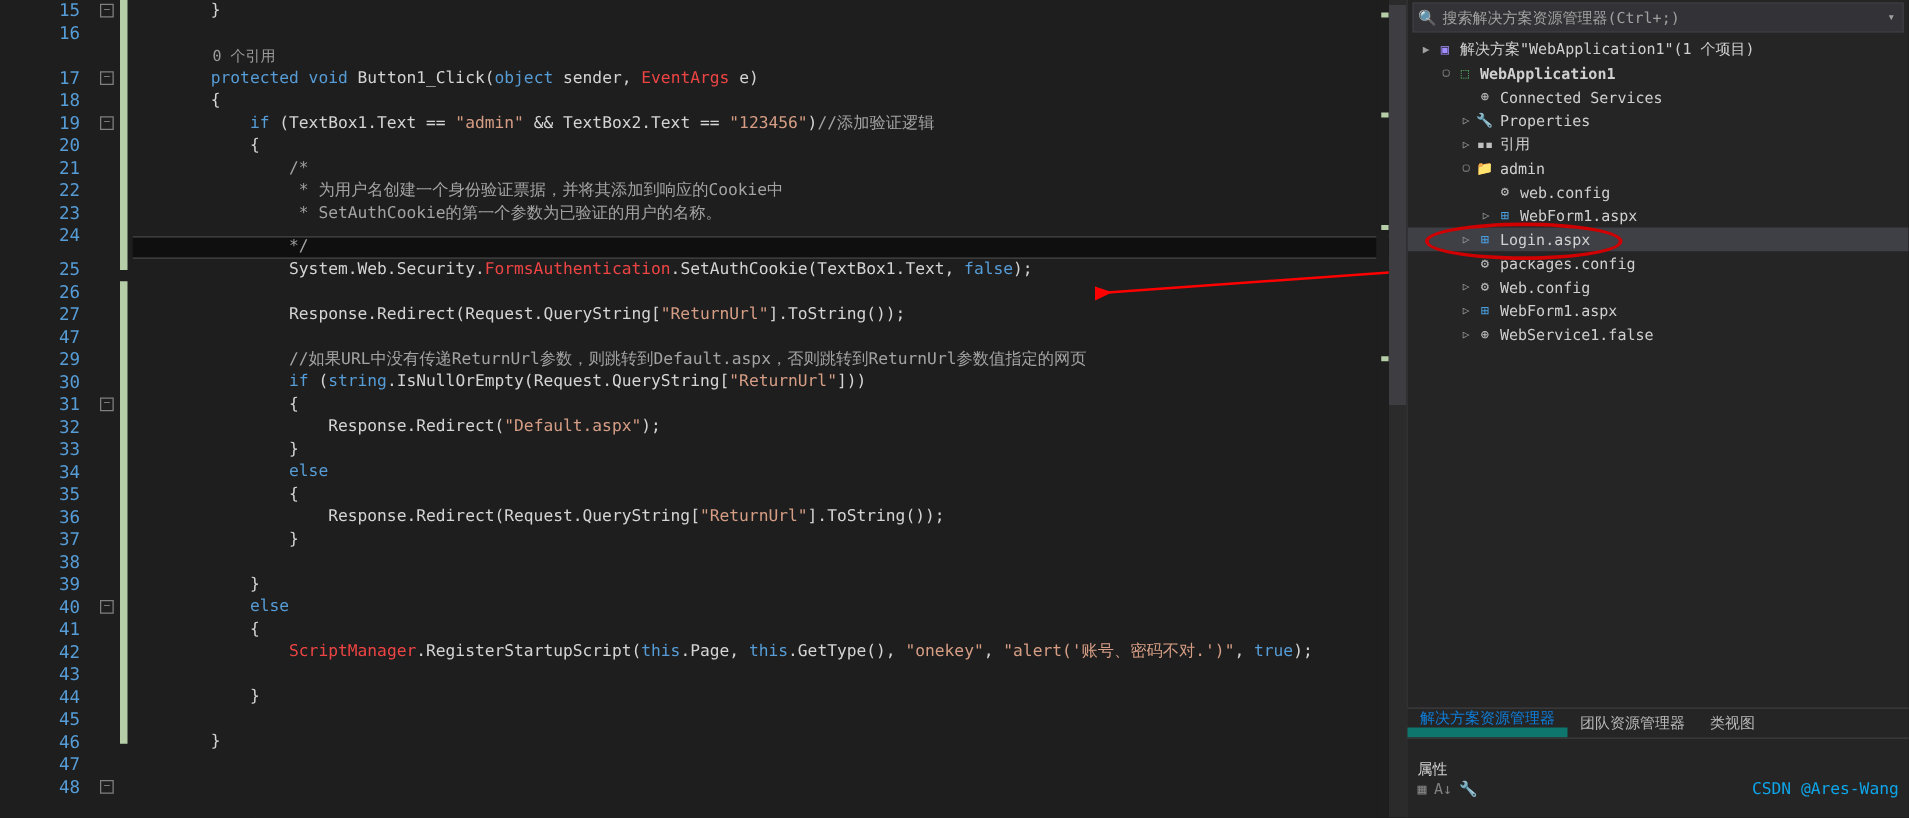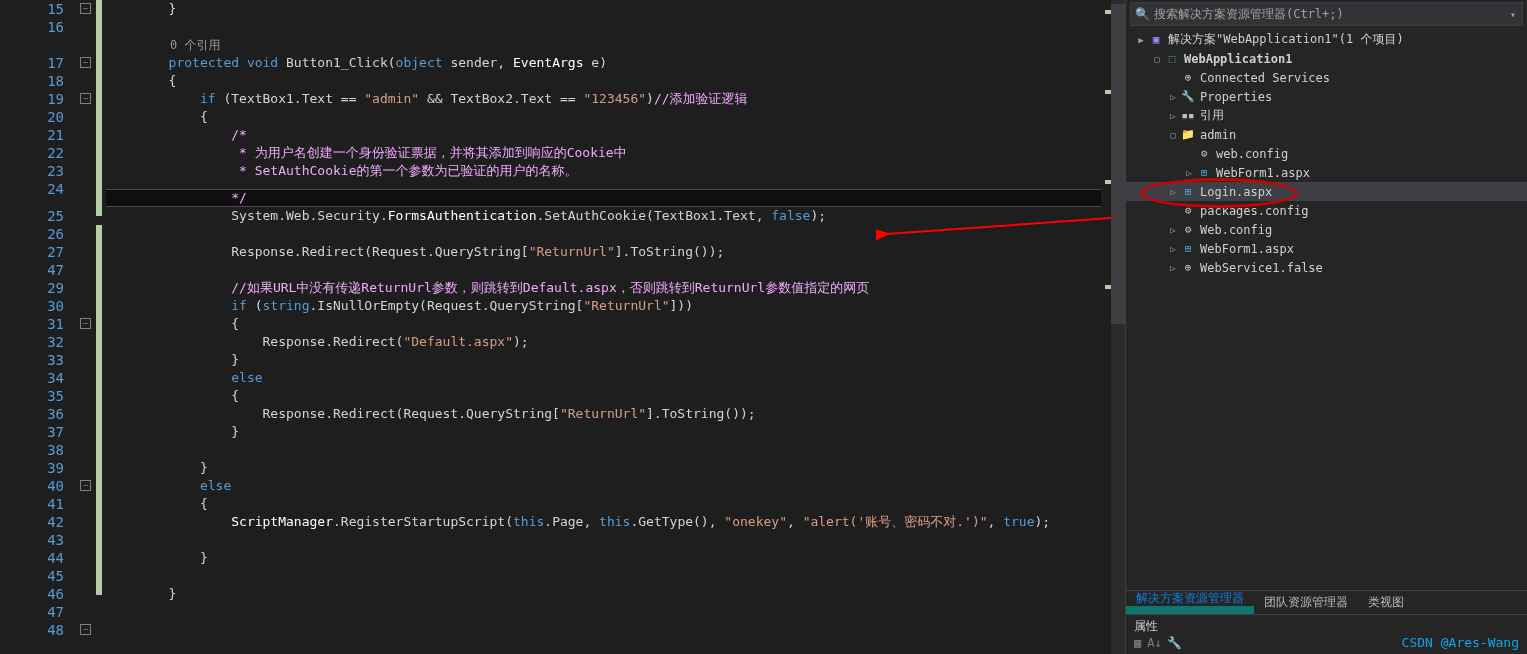--- a/index.html
+++ b/index.html
@@ -9,44 +9,44 @@
   .gutter { width:78px; background:#1e1e1e; text-align:right; padding-right:14px; color:#569cd6; user-select:none; position:relative; }
   .gutter .ln { height:18px; line-height:18px; font-size:14px; }
   .fold-col { width:28px; background:#1e1e1e; position:relative; }
   .fold-box { position:absolute; left:2px; width:11px; height:11px; border:1px solid #808080; background:#1e1e1e; display:flex; align-items:center; justify-content:center; font-size:9px; color:#808080; cursor:pointer; line-height:1; }
   .mod-bar { position:absolute; left:18px; width:6px; background:#b5cea8; }
   .code-area { flex:1; background:#1e1e1e; position:relative; overflow:hidden; }
   .code-line { height:18px; line-height:18px; white-space:pre; font-size:13px; font-family:Consolas,"Microsoft YaHei",monospace; }
   .code-line.hl { background:#0f0f0f; border-top:1px solid #4a4a4a; border-bottom:1px solid #4a4a4a; height:18px; line-height:16px; }
   .tok-gray { color:#9b9b9b; }
   .tok-kw { color:#569cd6; }
-  .tok-type { color:#ffffff; }
+  .tok-type { color:#ef4444; }
   .tok-str { color:#d69d85; }
-  .tok-comment { color:#f0abfc; }
+  .tok-comment { color:#a3a3a3; }
   .tok-plain { color:#d4d4d4; }
   .vscroll { width:14px; background:#2b2b2b; display:flex; flex-direction:column; }
   .vscroll .thumb { margin-top:4px; height:320px; background:#3e3e42; }
   .minimap { position:absolute; right:0; top:0; bottom:0; width:10px; background:#1e1e1e; }
   .minimap .mark { position:absolute; right:0; width:6px; height:4px; background:#b5cea8; }
   .arrow-annot { position:absolute; pointer-events:none; }
   .side-panel { width:402px; background:#252526; display:flex; flex-direction:column; border-left:1px solid #3e3e42; }
   .search-row { height:24px; background:#333337; border:1px solid #3e3e42; margin:2px 4px 2px 4px; display:flex; align-items:center; color:#a0a0a0; padding:0 4px; font-size:12px; position:relative; }
   .search-row .mag { margin-right:4px; }
   .tree { flex:1; overflow:hidden; padding-top:2px; font-size:12px; color:#d0d0d0; }
   .tree-row { height:19px; display:flex; align-items:center; white-space:nowrap; }
   .tree-row.sel { background:#3f3f46; }
   .tree-row .tw { width:14px; text-align:center; color:#a0a0a0; font-size:9px; }
   .tree-row .ico { width:16px; height:16px; margin-right:4px; display:inline-flex; align-items:center; justify-content:center; font-size:11px; }
   .tree-row .txt { }
   .tree-row.bold .txt { font-weight:bold; }
   .circle-annot { position:absolute; border:3px solid #d00000; border-radius:50%; pointer-events:none; }
   .tabs { height:24px; background:#252526; border-top:1px solid #3e3e42; display:flex; align-items:center; font-size:12px; }
   .tabs .tab { padding:0 10px; height:100%; display:flex; align-items:center; color:#b8b8b8; cursor:pointer; }
   .tabs .tab.active { color:#0e7dd8; border-bottom:8px solid #0f766e; }
-  .props { height:40px; background:#252526; border-top:1px solid #3e3e42; padding:4px 8px; font-size:12px; color:#d0d0d0; display:flex; flex-direction:column; justify-content:flex-end; }
+  .props { height:64px; background:#252526; border-top:1px solid #3e3e42; padding:4px 8px; font-size:12px; color:#d0d0d0; display:flex; flex-direction:column; justify-content:center; }
   .props .hd { display:flex; justify-content:space-between; }
   .props .tools { display:flex; gap:6px; color:#808080; align-items:center; }
   .watermark { color:#0ea5e9; font-size:13px; }
   .ico-sol { color:#a08cff; }
   .ico-proj { color:#5bc066; }
   .ico-prop { color:#c0c0c0; }
   .ico-fldr { color:#dcb67a; }
   .ico-aspx { color:#4a9fe0; }
   .ico-cfg { color:#c0c0c0; }
   .ico-svc { color:#c0c0c0; }

